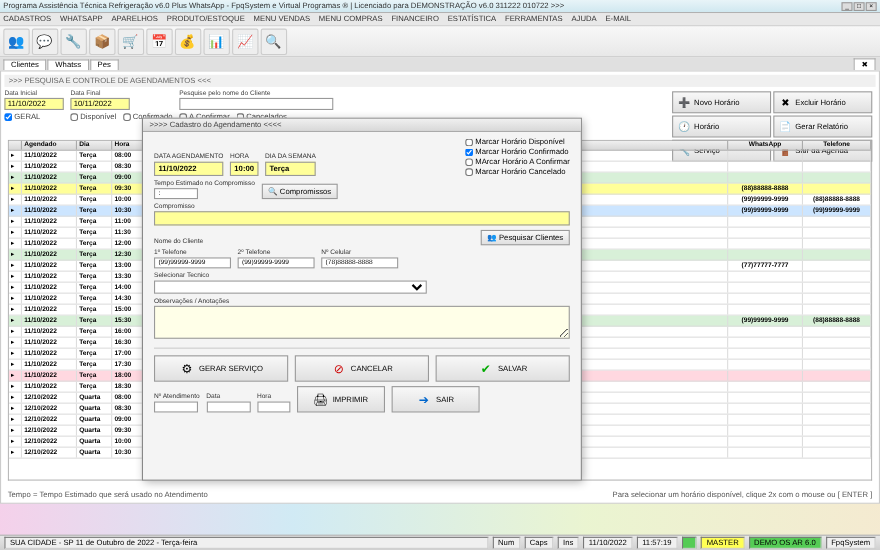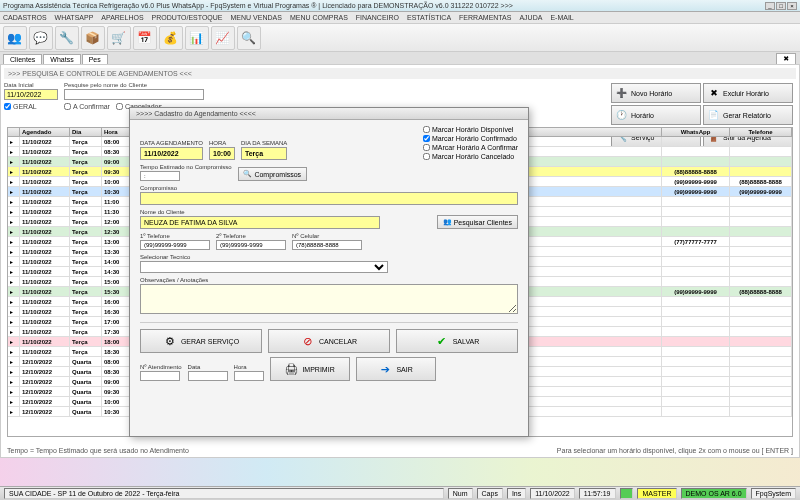--- a/index.html
+++ b/index.html
@@ -115,20 +115,34 @@
       <label>Data Inicial</label>
       <input class="dateinp" value="11/10/2022" style="">
       <div class="chkrow">
         <label class="chk">
             <input type="checkbox" checked="" style="">
             <span>GERAL</span>
           </label>
       </div>
     </div>
     <div class="fgroup">
+      <label>Data Final</label>
+      <input class="dateinp" value="10/11/2022" style="">
+      <div class="chkrow">
+        <label class="chk">
+            <input type="checkbox" style="">
+            <span>Disponível</span>
+          </label>
+        <label class="chk">
+            <input type="checkbox" style="">
+            <span>Confirmado</span>
+          </label>
+      </div>
+    </div>
+    <div class="fgroup">
       <label>Pesquise pelo nome do Cliente</label>
       <input class="dateinp" style="width: 140px; background: rgb(255, 255, 255);">
       <div class="chkrow">
         <label class="chk">
             <input type="checkbox" style="">
             <span>A Confirmar</span>
           </label>
         <label class="chk">
             <input type="checkbox" style="">
             <span>Cancelados</span>
@@ -509,21 +523,20 @@
             <span>Compromissos</span>
           </div>
       </div>
       <div class="mfield" style="margin-bottom:4px">
           <label>Compromisso</label>
           <input class="wideinp" style="width: 378px;">
         </div>
       <div class="mrow">
         <div class="mfield">
             <label>Nome do Cliente</label>
-            <input class="wideinp" value="NEUZA DE FATIMA DA SILVA" style="">
           </div>
         <div class="mbtn" style="margin-left:auto">
             <span>👥</span>
             <span>Pesquisar Clientes</span>
           </div>
       </div>
       <div class="mrow">
         <div class="mfield">
             <label>1º Telefone</label>
             <input class="inp" style="width: 70px;" value="(99)99999-9999">

